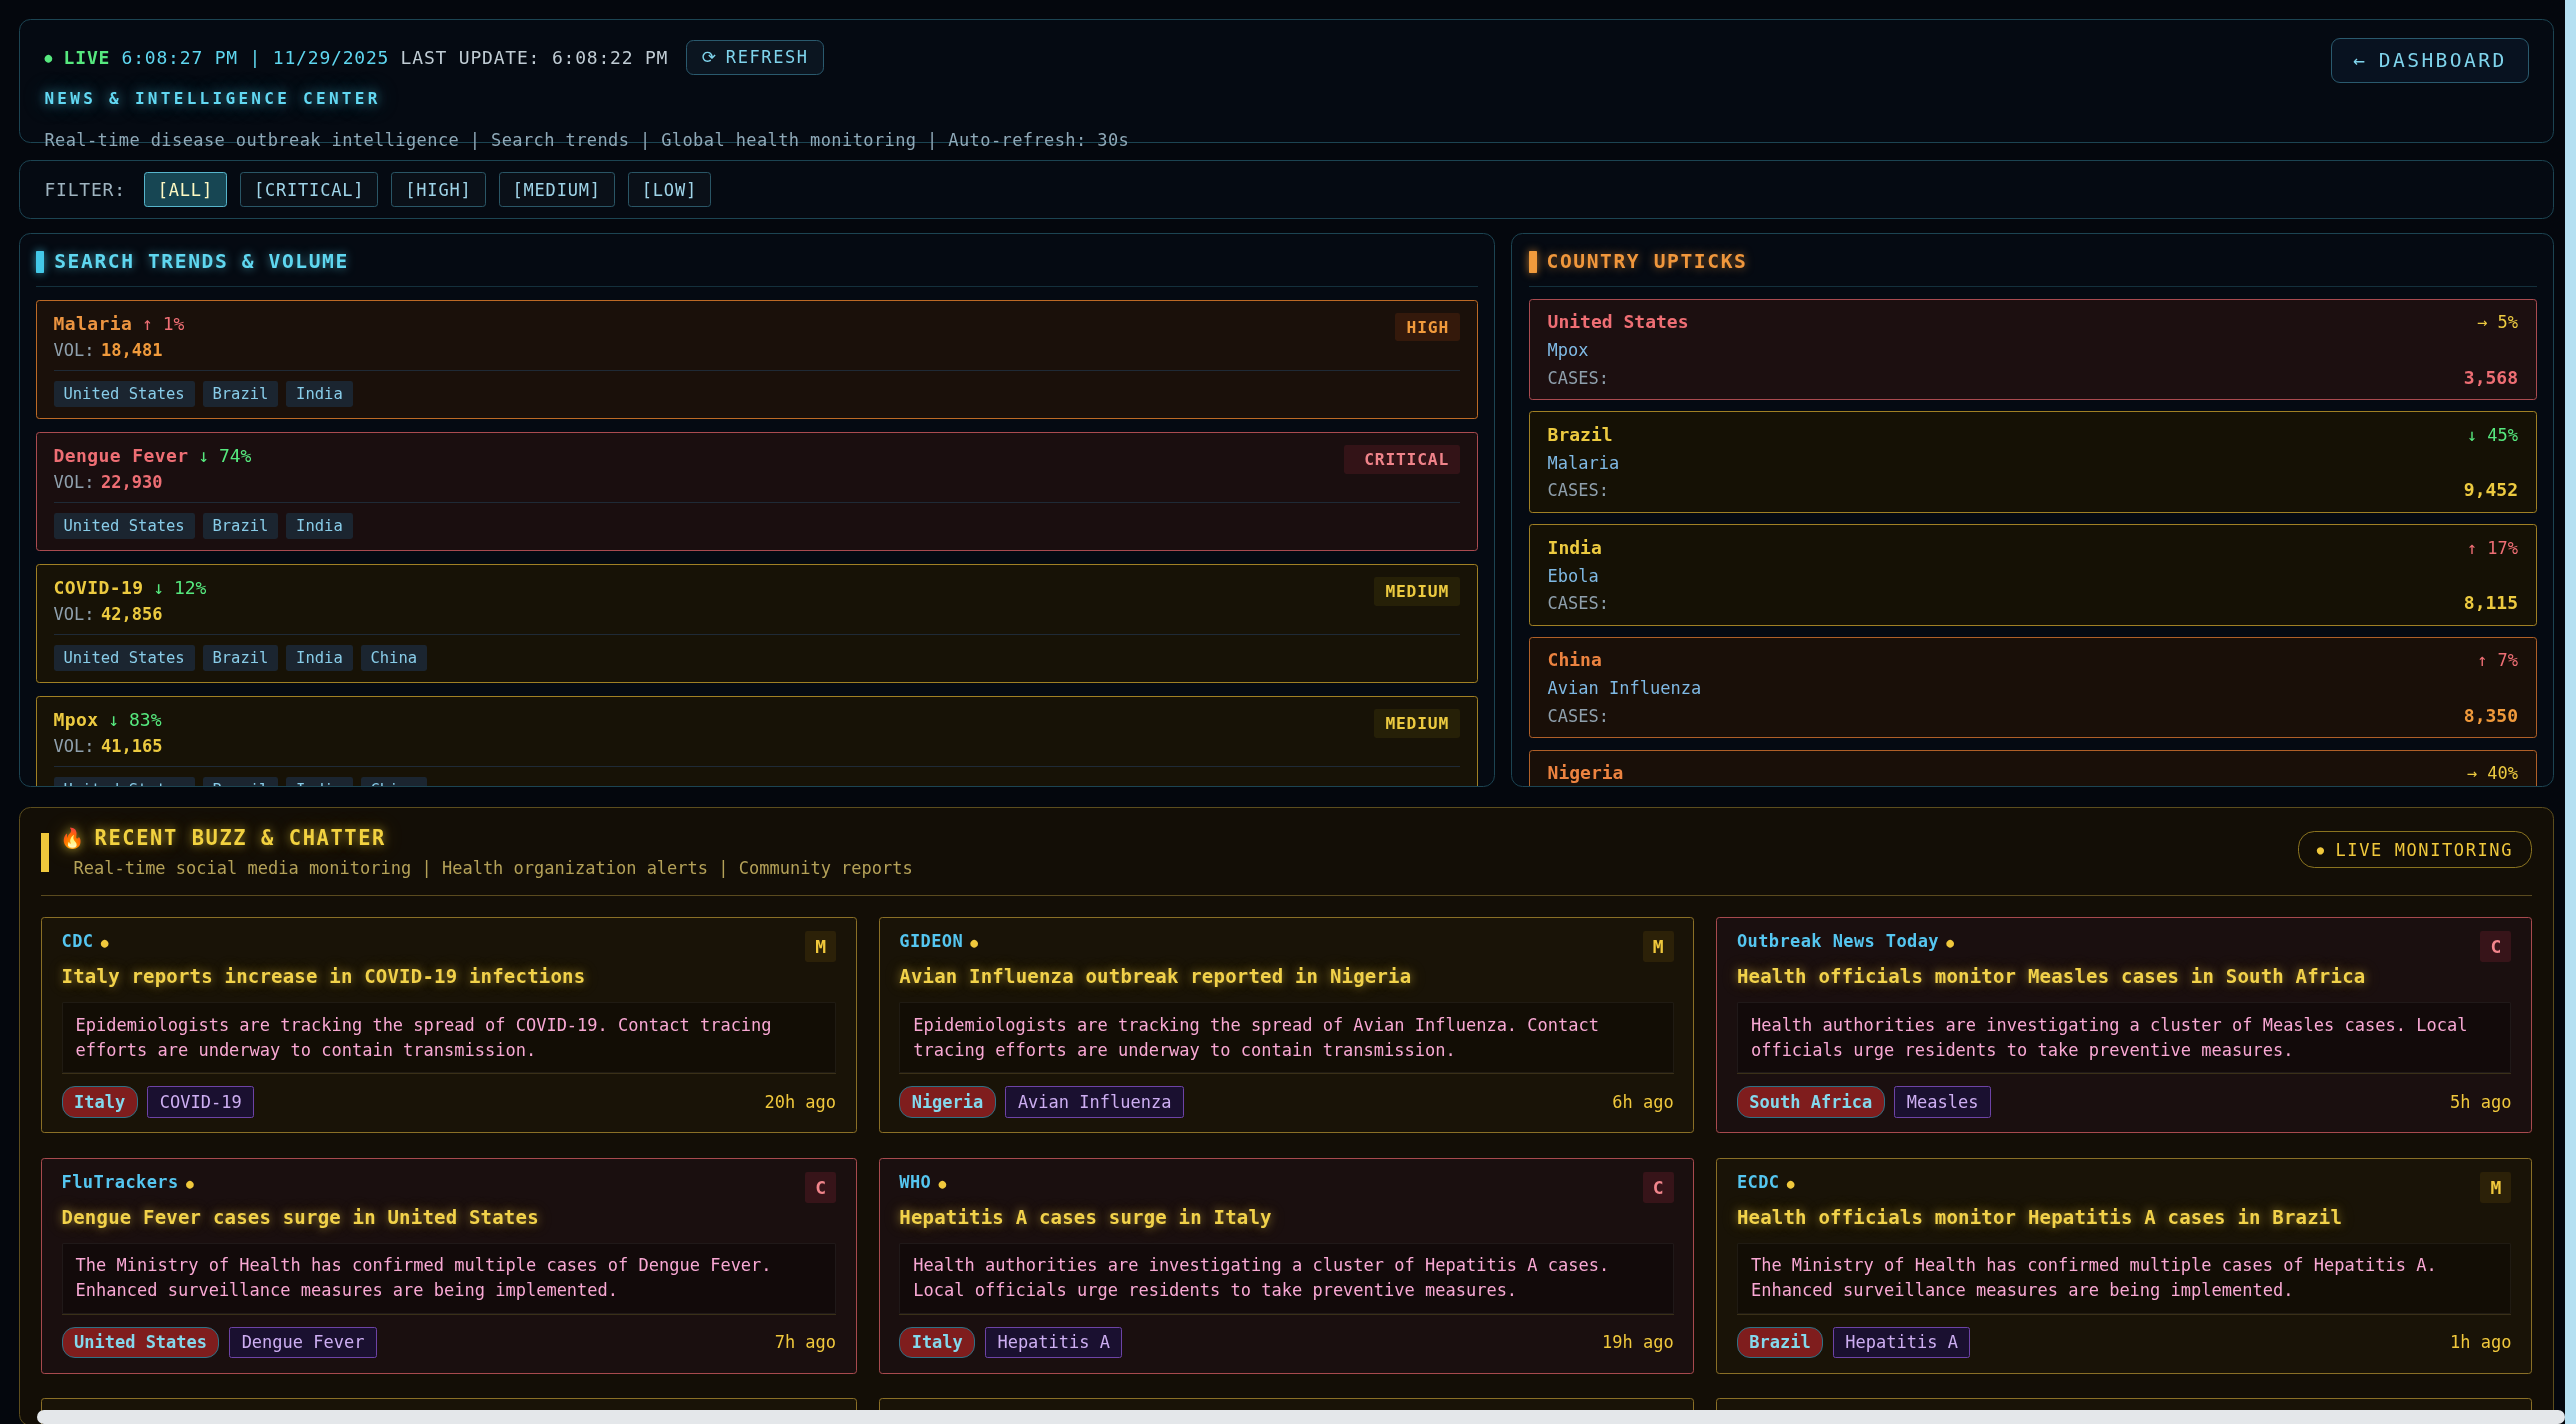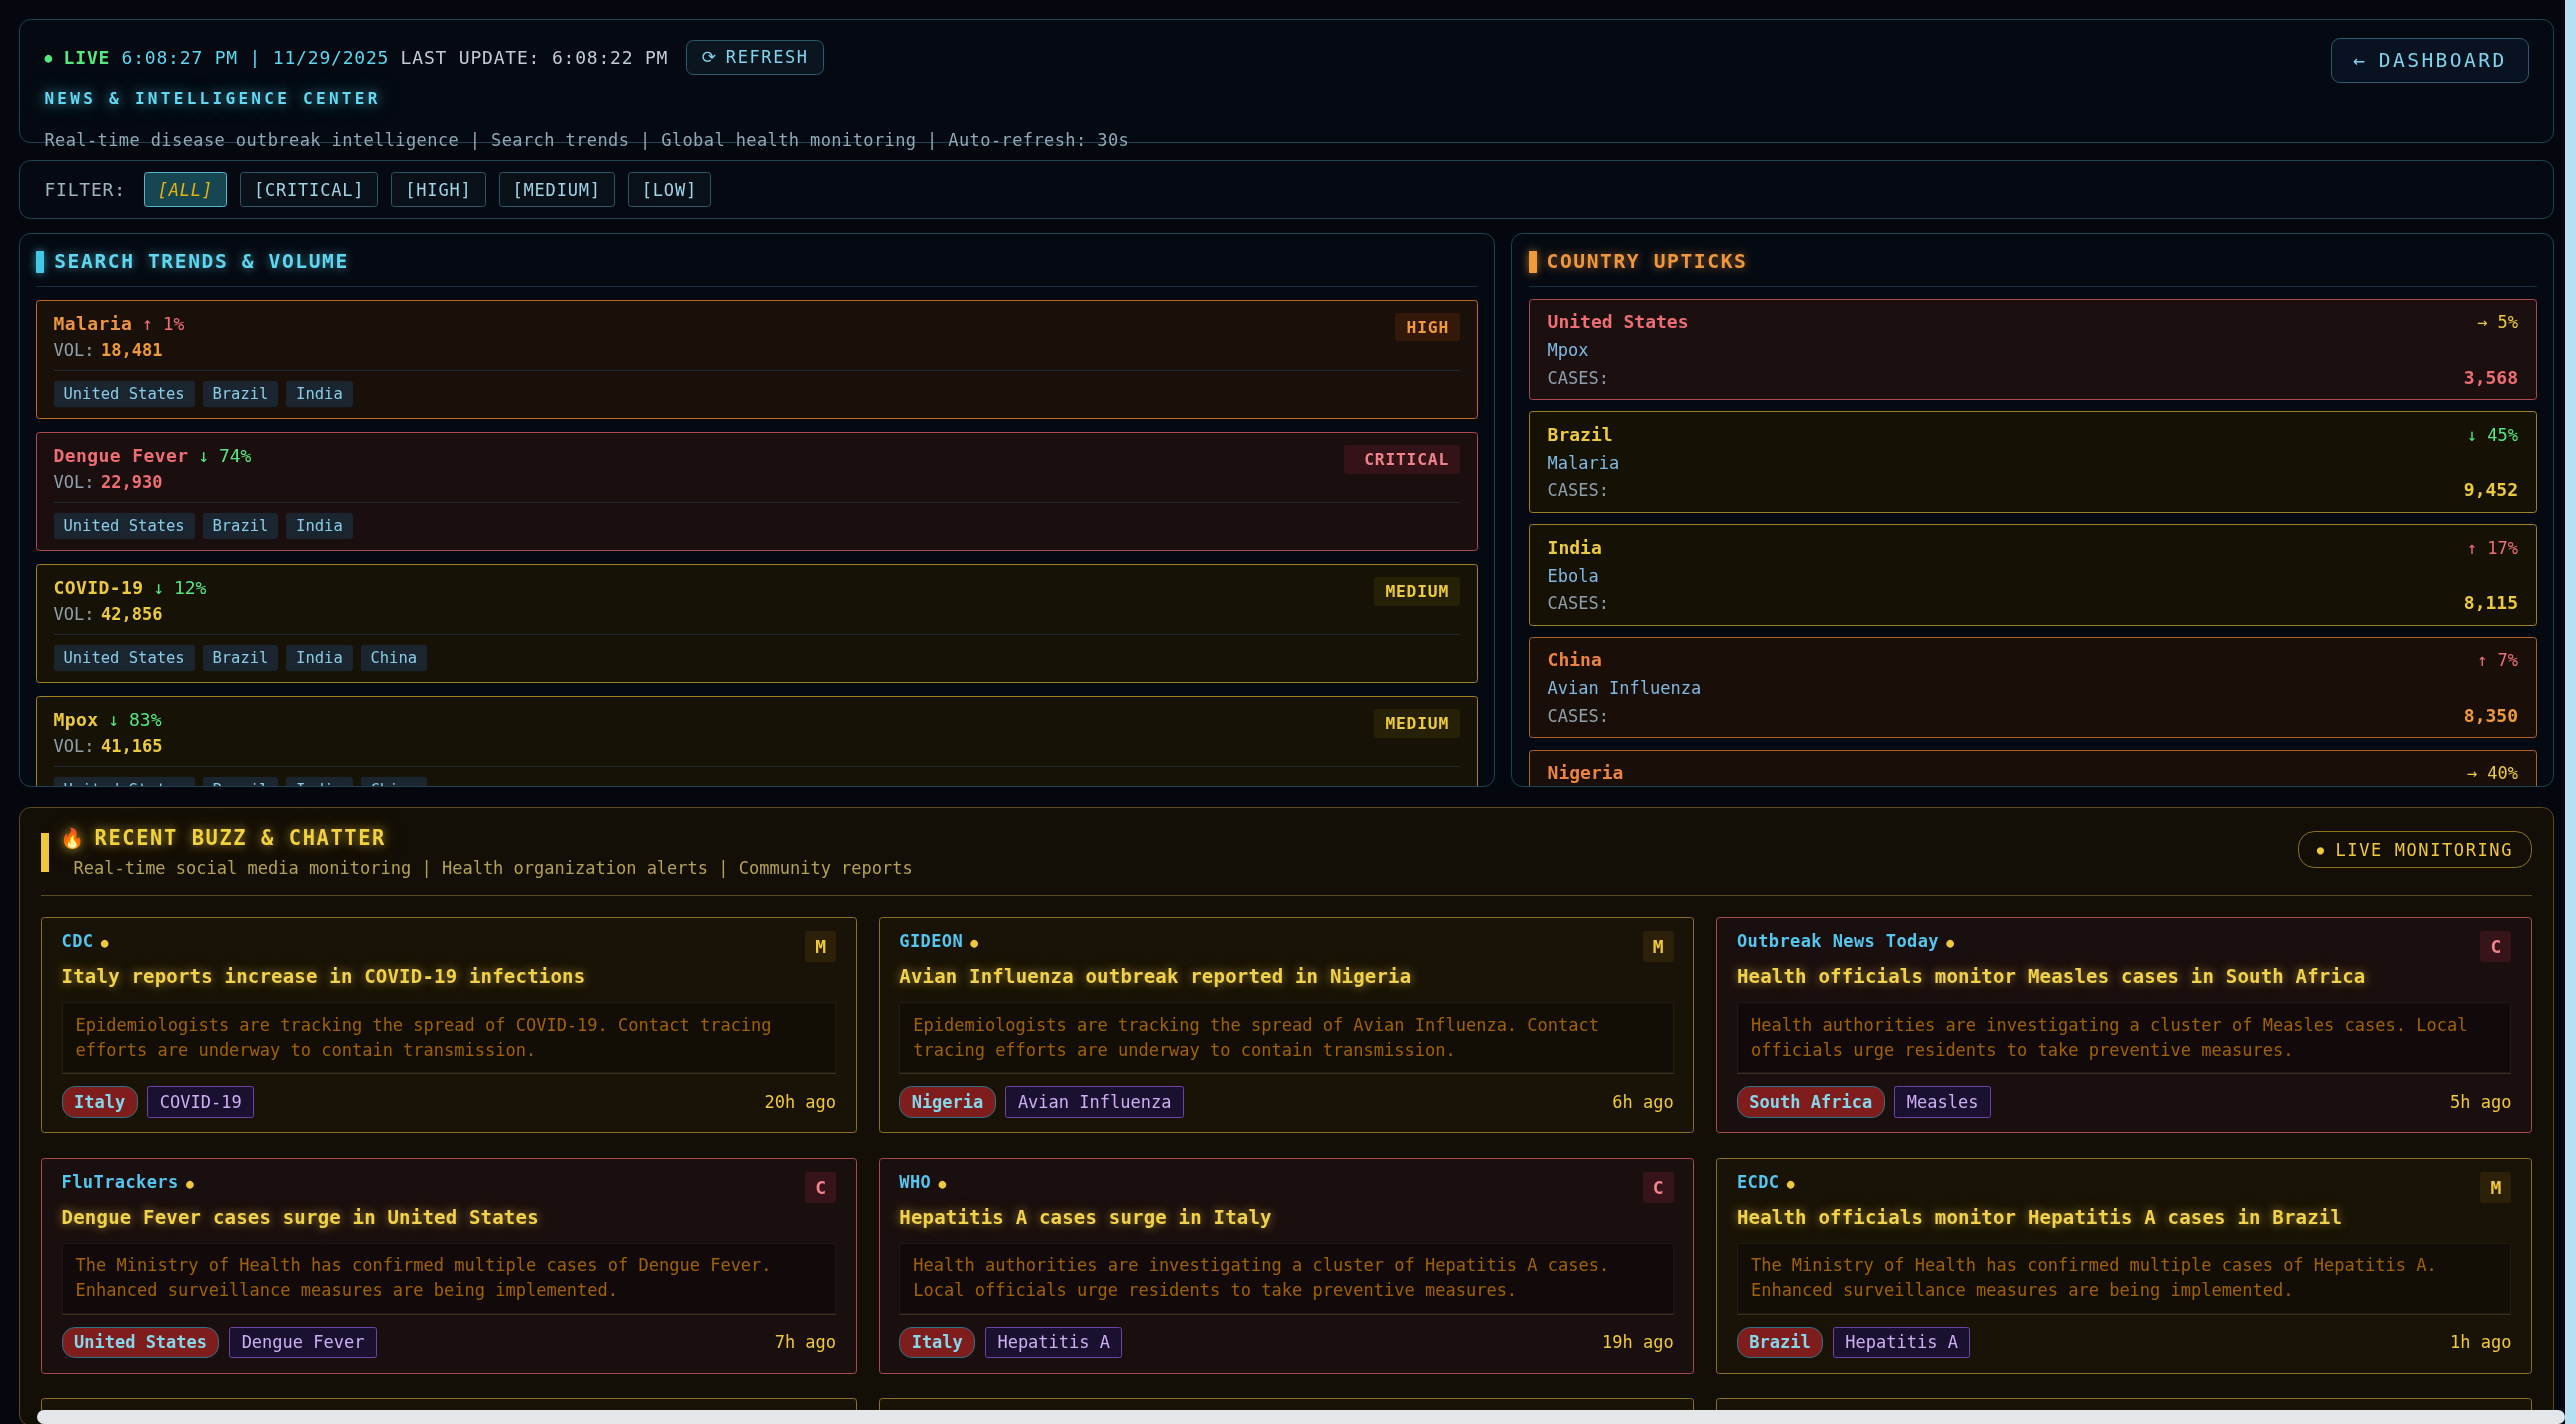--- a/index.html
+++ b/index.html
@@ -23,21 +23,21 @@
     font-family:inherit; font-size:19.6px; padding:9.8px 21px; letter-spacing:2.4px; cursor:pointer; }
   .page-title { margin-top:14.7px; font-size:16px; font-weight:bold; letter-spacing:3.3px; color:#62d8f2;
     text-shadow:0 0 11.4px rgba(95,215,240,.65), 0 0 24.4px rgba(95,215,240,.35); }
   .page-subtitle { margin-top:22px; font-size:17px; color:#8fa9b8; letter-spacing:0.4px; }
 
   
   .filter-panel { height:59px; padding:0 24.4px; display:flex; align-items:center; gap:13px; margin-bottom:14px; }
   .filter-label { color:#9fb4c0; font-size:18px; letter-spacing:0.8px; margin-right:4.9px; }
   .filter-btn { border:1.6px solid #2a5666; border-radius:3.3px; background:#0a1018; color:#9fd4e8;
     font-family:inherit; font-size:17px; padding:6.5px 13px; letter-spacing:0.8px; cursor:pointer; }
-  .filter-btn.active { background:#174653; border-color:#57b5cc; color:#eab308;font-style:italic; }
+  .filter-btn.active { background:#174653; border-color:#57b5cc; color:#fef9c3; }
 
   
   .main-grid { display:grid; grid-template-columns:1476px 1043px; gap:16.3px; margin-bottom:20.4px; }
   .sub-panel { height:554px; background:#050a12; border:1.6px solid #1c4452; border-radius:11.4px;
     padding:16.3px 16.3px; overflow:hidden; }
   .panel-head { display:flex; align-items:center; gap:9.8px; }
   .accent-bar { width:8.1px; height:22px; border-radius:0.8px; }
   .accent-cyan { background:#43c8e8; box-shadow:0 0 8.1px rgba(67,200,232,.7); }
   .accent-orange { background:#f09a3c; box-shadow:0 0 8.1px rgba(240,154,60,.7); }
   .panel-title-cyan { font-size:19.6px; font-weight:bold; letter-spacing:1.6px; color:#5fd7f0;
@@ -105,21 +105,21 @@
   .bc-source { font-size:17px; font-weight:bold; color:#55c6f0; letter-spacing:0.4px; }
   .bc-dot { color:#f0c83c; font-size:13px; margin-left:7.3px; }
   .bc-badge { width:31px; height:31px; display:flex; align-items:center; justify-content:center;
     font-size:18px; font-weight:bold; border-radius:2.4px; }
   .b-medium .bc-badge { background:#2c2108; color:#f0c83c; }
   .b-critical .bc-badge { background:#371419; color:#f2858c; }
   .bc-headline { margin-top:3.3px; font-size:19px; font-weight:bold; color:#f2d24a; letter-spacing:0.2px;
     text-shadow:0 0 8.1px rgba(242,210,74,.5), 0 0 18px rgba(242,210,74,.25); }
   .bc-body { margin-top:14.7px; background:rgba(0,0,0,.28); border:0.8px solid rgba(255,255,255,.06);
     border-radius:1.6px; padding:9.8px 13px; }
-  .bc-body p { font-size:17px; line-height:25px; color:#a16207; }
+  .bc-body p { font-size:17px; line-height:25px; color:#f9a8d4; }
   .bc-footer { margin-top:auto; padding-top:11.4px; border-top:0.8px solid #3a3018; display:flex;
     align-items:center; gap:9.8px; }
   .btag-country { border:1.6px solid #2f7186; background:#7f1d1d; color:#84d8ec; font-weight:bold;
     font-size:17px; padding:4.9px 11.4px; border-radius:13px; }
   .btag-disease { border:1.6px solid #6d43a6; background:#1a1030; color:#cdaef2;
     font-size:17px; padding:4.9px 11.4px; border-radius:2.4px; }
   .bc-time { margin-left:auto; color:#f0c83c; font-size:17px; }
 
   
   .vscroll { position:fixed; top:0; right:0; width:11.4px; height:1424px; background:#b5e0f2; z-index:60; }

